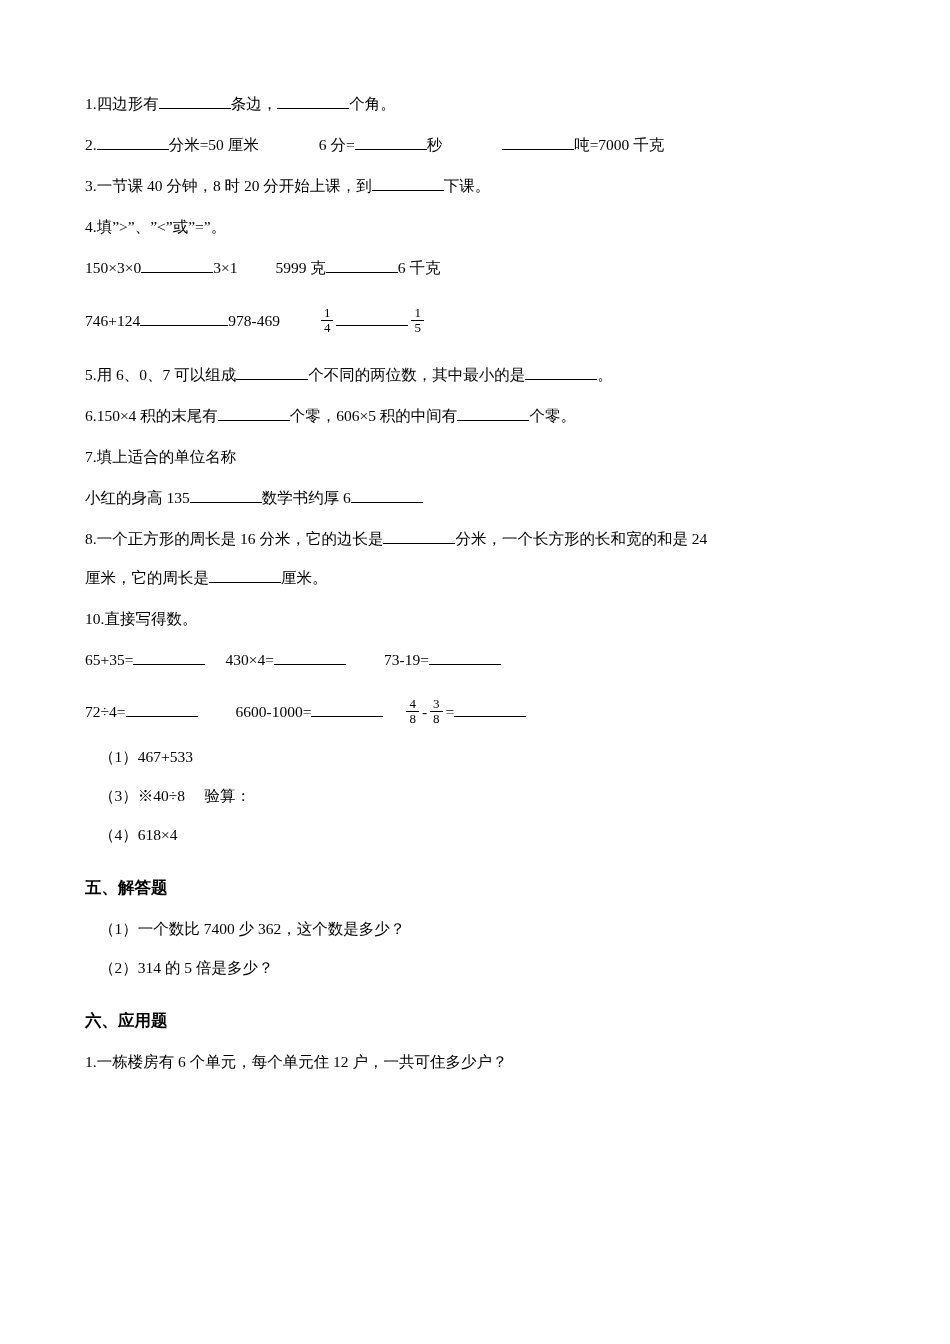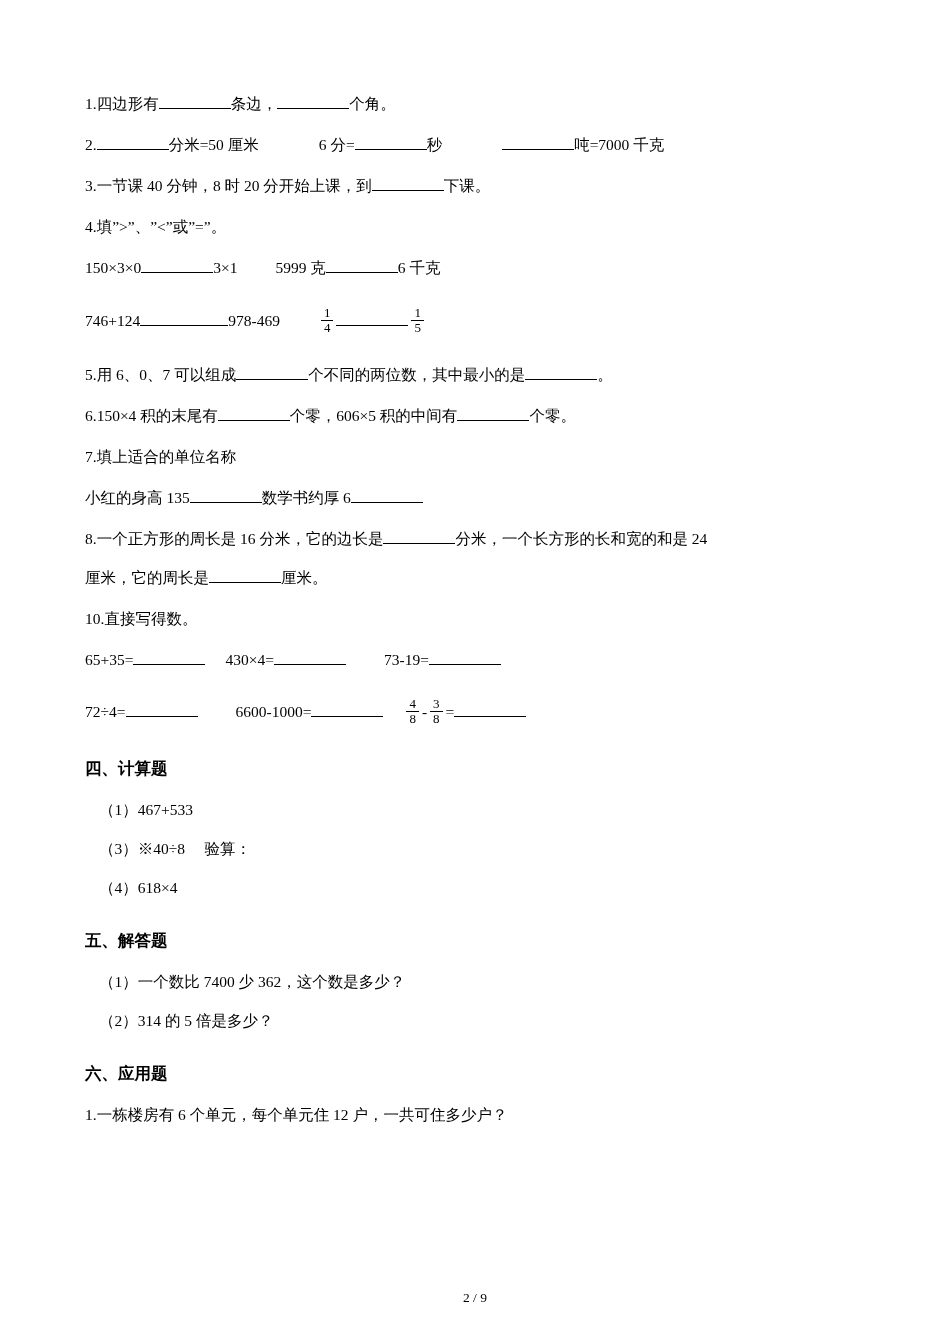--- a/index.html
+++ b/index.html
@@ -149,28 +149,26 @@
     <p class="line">
       <span>10.直接写得数。</span>
     </p>
     <p class="line">
       <span>65+35=</span><span class="blank"></span><span class="sp-sm"></span><span>430×4=</span><span class="blank"></span><span class="sp-md"></span><span>73-19=</span><span class="blank"></span>
     </p>
     <p class="line" style="margin-top:27px;">
       <span>72÷4=</span><span class="blank"></span><span class="sp-md"></span><span>6600-1000=</span><span class="blank"></span><span class="sp-sm"></span><span class="frac"><span class="num">4</span><span class="den">8</span></span><span>-</span><span class="frac"><span class="num">3</span><span class="den">8</span></span><span>=</span><span class="blank"></span>
     </p>
 
-    <p class="section-title">四、计算题</p>
     <p class="sub-item">（1）467+533</p>
     <p class="sub-item">（3）※40÷8　 验算：</p>
     <p class="sub-item">（4）618×4</p>
 
     <p class="section-title">五、解答题</p>
     <p class="sub-item">（1）一个数比 7400 少 362，这个数是多少？</p>
     <p class="sub-item">（2）314 的 5 倍是多少？</p>
 
     <p class="section-title">六、应用题</p>
     <p class="sub-line">1.一栋楼房有 6 个单元，每个单元住 12 户，一共可住多少户？</p>
 
   </div>
 
-  <div class="footer">2 / 9</div>
 </div>
 
 </body></html>

